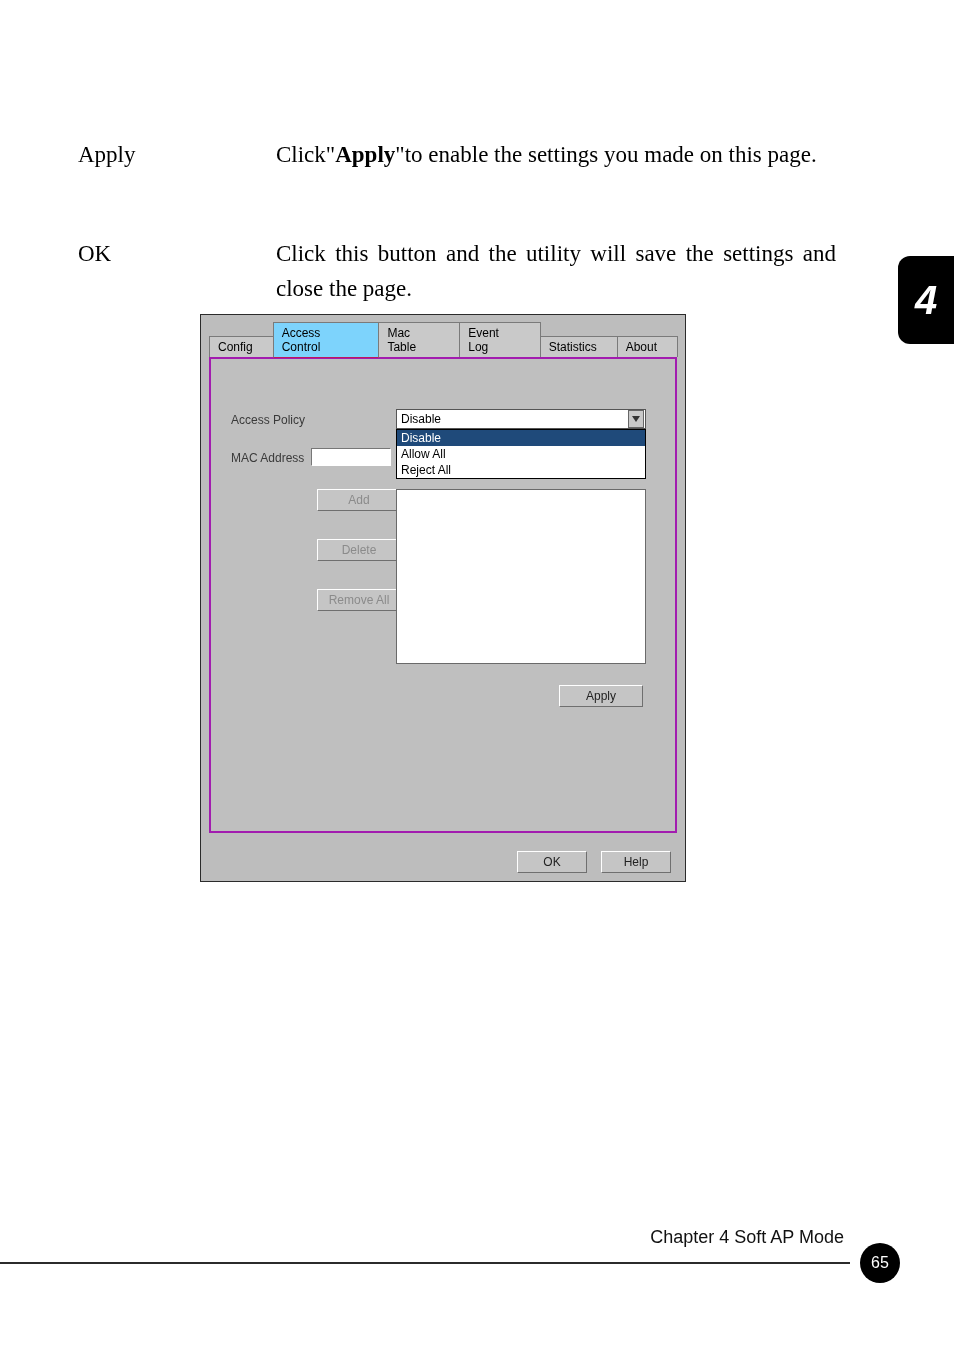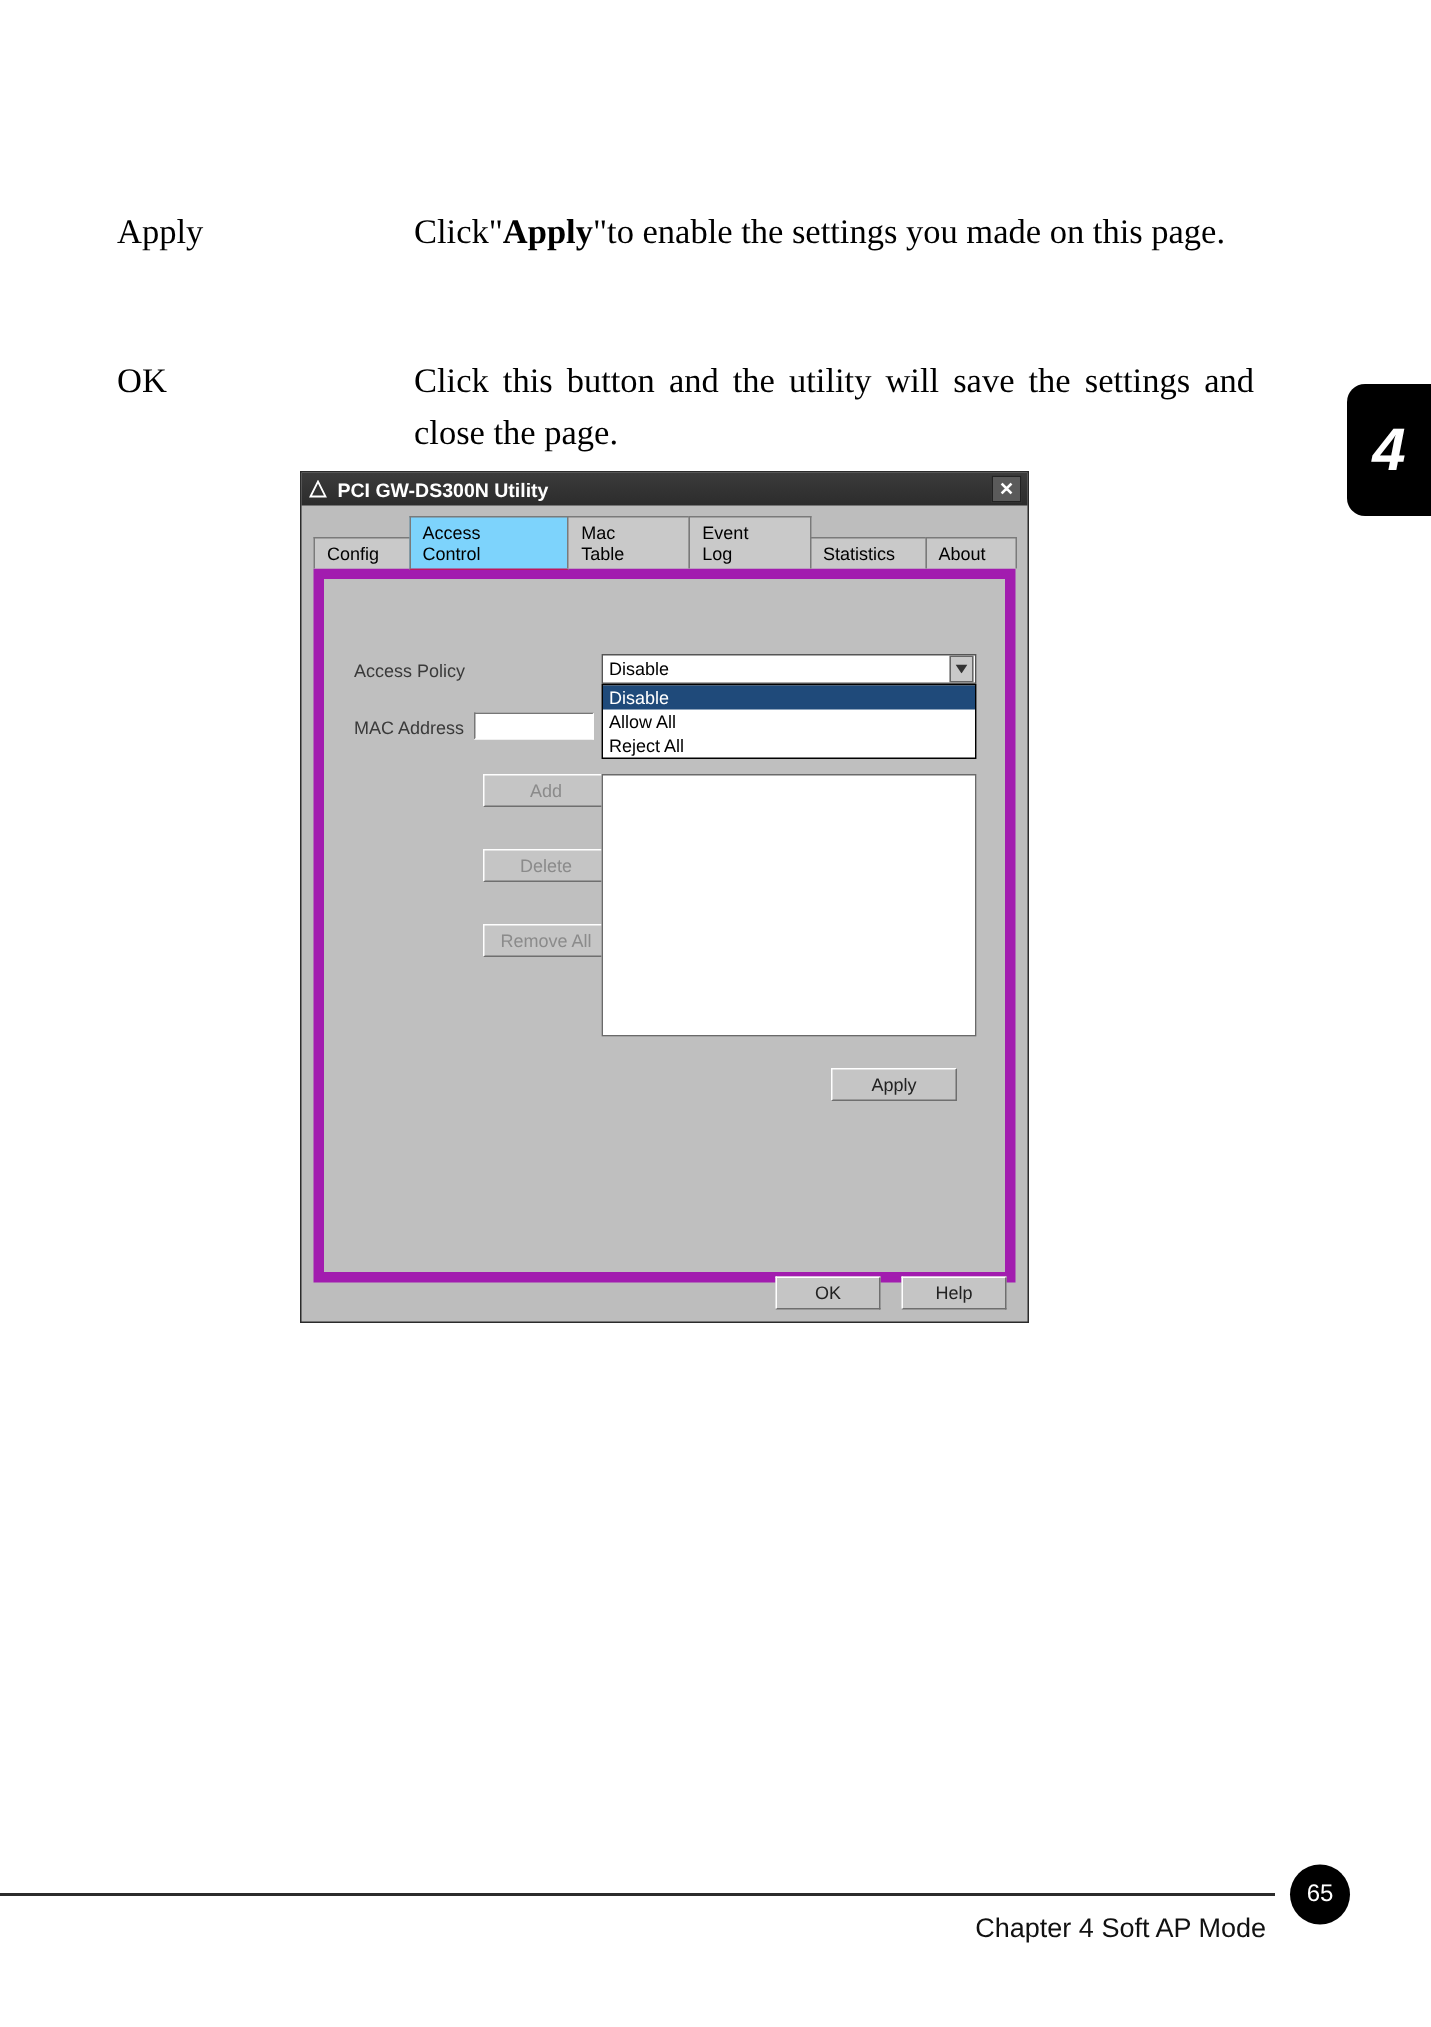--- a/index.html
+++ b/index.html
@@ -16,21 +16,21 @@
   .win { position: absolute; left: 200px; top: 314px; width: 486px; height: 568px; background: #bdbdbd; border: 1px solid #2b2b2b; font-family: Tahoma, Arial, sans-serif; font-size: 12px; }
   .titlebar { height: 22px; background: linear-gradient(#3b3b3b,#2c2c2c); color: #fff; display: flex; align-items: center; padding: 0 4px; }
   .title-icon { width: 14px; height: 14px; margin-right: 6px; display: inline-flex; align-items: center; justify-content: center; }
   .title-text { font-weight: bold; font-size: 13px; flex: 1; }
   .close-btn { width: 20px; height: 18px; background: #5a5a5a; border: 1px solid #222; display: flex; align-items: center; justify-content: center; color: #fff; font-weight: bold; font-size: 12px; cursor: default; }
 
   .tabarea { position: relative; margin: 6px 8px 0 8px; height: 500px; }
   .tabs { display: flex; align-items: flex-end; font-size: 12px; position: relative; z-index: 2; }
   .tab { padding: 3px 20px 3px 8px; border: 1px solid #7a7a7a; border-bottom: none; background: #c9c9c9; margin-right: -1px; position: relative; }
   .tab.active { background: #7dd3fc; border-bottom: 1px solid #be185d; top: 1px; }
-  .tabpanel { border: 7px solid #a21caf; background: #bfbfbf; height: 476px; padding: 30px 20px 10px 20px; position: relative; }
+  .tabpanel { border: 2px solid #a21caf; background: #bfbfbf; height: 476px; padding: 30px 20px 10px 20px; position: relative; }
 
   .label { position: absolute; color: #3a3a3a; font-size: 12px; }
   .lbl-access { left: 20px; top: 54px; }
   .lbl-mac { left: 20px; top: 92px; }
 
   .dropdown { position: absolute; left: 185px; top: 50px; width: 250px; height: 20px; background: #fff; border: 1px solid #555; display: flex; align-items: center; }
   .dropdown .val { flex: 1; padding: 0 4px; font-size: 12px; }
   .dd-arrow { width: 16px; height: 18px; margin: 1px; background: #c9c9c9; border: 1px solid #666; display: flex; align-items: center; justify-content: center; }
   .dd-arrow svg { display: block; }
 
@@ -45,52 +45,41 @@
   .btn-stack { position: absolute; left: 106px; top: 130px; display: flex; flex-direction: column; gap: 28px; }
 
   .listbox { position: absolute; left: 185px; top: 130px; width: 250px; height: 175px; background: #fff; border: 1px solid #6a6a6a; }
 
   .apply-row { position: absolute; right: 32px; top: 326px; }
 
   .bottom-btns { position: absolute; right: 14px; bottom: 8px; display: flex; gap: 14px; }
   .bottom-btns .btn { width: 70px; height: 22px; color: #222; }
 
   .footer-line { position: absolute; left: 0; top: 1262px; width: 850px; height: 2px; background: #2b2b2b; }
-  .footer-text { position: absolute; right: 110px; top: 1275px; font-family: Arial, sans-serif; font-size: 18px; color: #111; }
+  .footer-text { position: absolute; right: 110px; top: 1227px; font-family: Arial, sans-serif; font-size: 18px; color: #111; }
   .page-badge { position: absolute; right: 54px; top: 1243px; width: 40px; height: 40px; background: #000; border-radius: 50%; color: #fff; display: flex; align-items: center; justify-content: center; font-family: Arial, sans-serif; font-size: 16px; }
 </style>
 </head>
 <body>
 
 <div class="page">
 
   <div class="body-text term" style="top:138px">Apply</div>
   <div class="body-text desc" style="top:138px">
     <span>Click"</span><b>Apply</b><span>"to enable the settings you made on this page.</span>
   </div>
 
   <div class="body-text term" style="top:237px">OK</div>
   <div class="body-text desc" style="top:237px">
     <span>Click this button and the utility will save the settings and close the page.</span>
   </div>
 
   <div class="side-tab">4</div>
 
   <div class="win">
-    <div class="titlebar">
-      <span class="title-icon">
-        <svg width="12" height="12" viewBox="0 0 12 12">
-            <path d="M1 11 L6 1 L11 11 Z" fill="none" stroke="#fff" stroke-width="1.2"></path>
-          </svg>
-      </span>
-      <span class="title-text">PCI GW-DS300N Utility</span>
-      <div class="close-btn">
-        <span>✕</span>
-      </div>
-    </div>
 
     <div class="tabarea">
       <div class="tabs">
         <div class="tab">Config</div>
         <div class="tab active">Access Control</div>
         <div class="tab">Mac Table</div>
         <div class="tab">Event Log</div>
         <div class="tab">Statistics</div>
         <div class="tab">About</div>
       </div>

